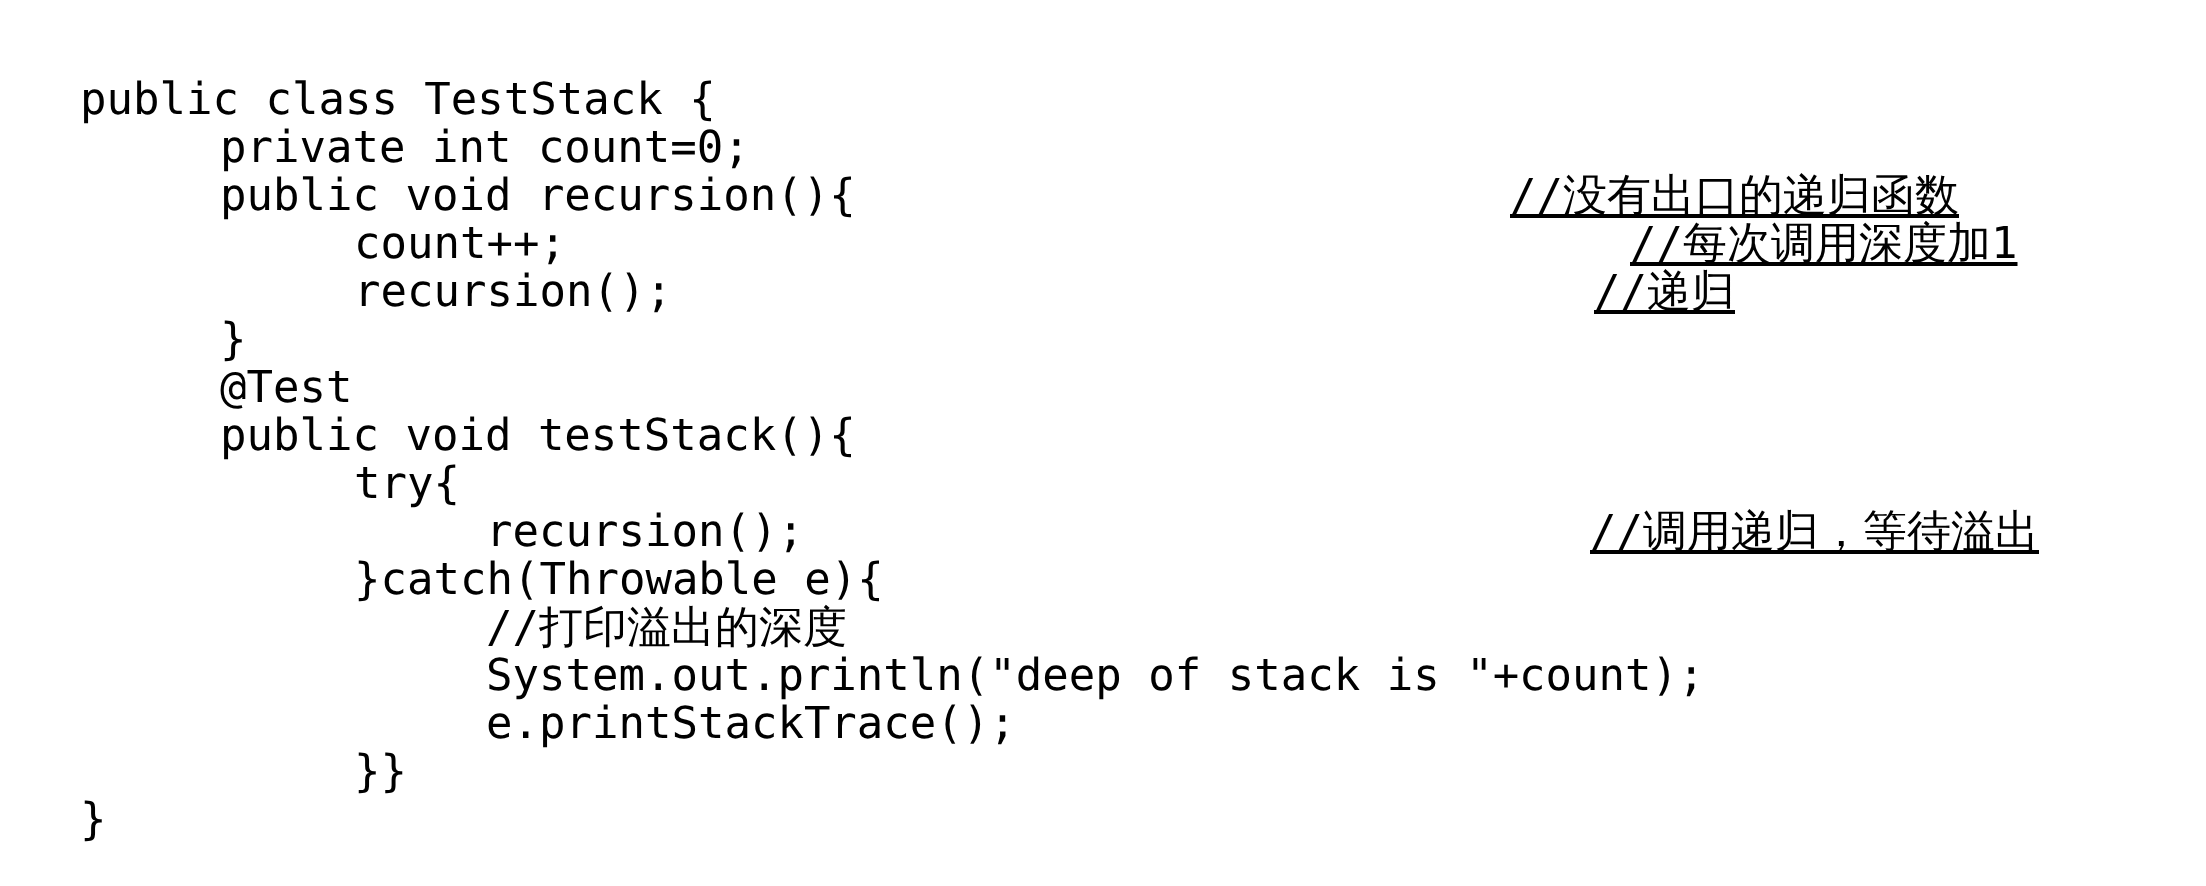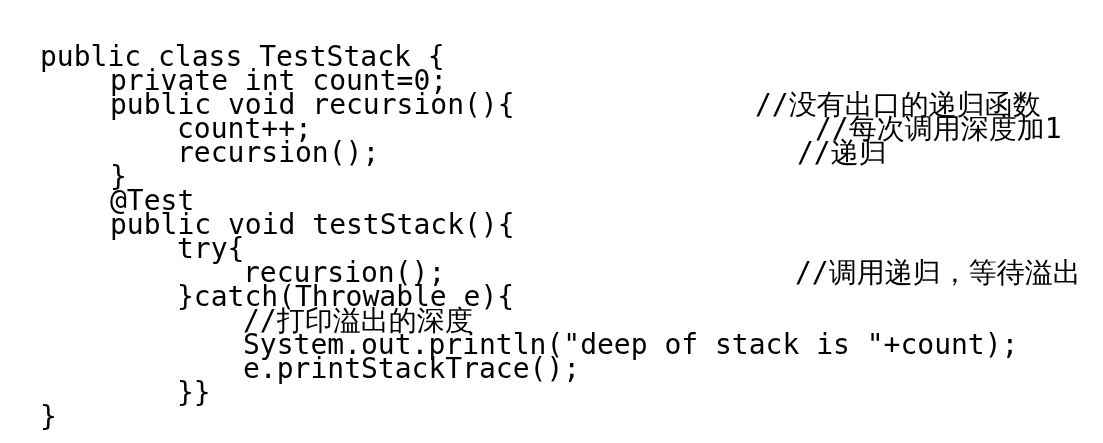--- a/index.html
+++ b/index.html
@@ -13,37 +13,38 @@
     height: 443px;
     background: #ffffff;
     overflow: hidden;
   }
   .code-listing {
     position: absolute;
     top: 17px;
     left: 0;
     width: 1103px;
     font-family: "DejaVu Sans Mono", "Liberation Mono", monospace;
-    font-size: 28px;
+    font-size: 22px;
     line-height: 24px;
     color: #000000;
     white-space: pre;
   }
   .code-line {
     position: relative;
     height: 24px;
   }
   .code-text {
     position: absolute;
     top: 0;
   }
   .inline-comment {
     position: absolute;
     top: 0;
     font-family: "DejaVu Sans Mono", "DejaVu Sans", "Liberation Sans", sans-serif;
+    text-decoration: underline;
   }
 </style>
 </head>
 <body>
 
 <div class="screen">
   <pre class="code-listing"><div class="code-line"><span class="code-text" style="left: 40px;">public class TestStack {</span></div><div class="code-line"><span class="code-text" style="left: 110px;">private int count=0;</span></div><div class="code-line"><span class="code-text" style="left: 110px;">public void recursion(){</span><span class="inline-comment" style="left: 755px;">//没有出口的递归函数</span></div><div class="code-line"><span class="code-text" style="left: 177px;">count++;</span><span class="inline-comment" style="left: 815px;">//每次调用深度加1</span></div><div class="code-line"><span class="code-text" style="left: 177px;">recursion();</span><span class="inline-comment" style="left: 797px;">//递归</span></div><div class="code-line"><span class="code-text" style="left: 110px;">}</span></div><div class="code-line"><span class="code-text" style="left: 110px;">@Test</span></div><div class="code-line"><span class="code-text" style="left: 110px;">public void testStack(){</span></div><div class="code-line"><span class="code-text" style="left: 177px;">try{</span></div><div class="code-line"><span class="code-text" style="left: 243px;">recursion();</span><span class="inline-comment" style="left: 795px;">//调用递归，等待溢出</span></div><div class="code-line"><span class="code-text" style="left: 177px;">}catch(Throwable e){</span></div><div class="code-line"><span class="code-text" style="left: 243px;">//打印溢出的深度</span></div><div class="code-line"><span class="code-text" style="left: 243px;">System.out.println("deep of stack is "+count);</span></div><div class="code-line"><span class="code-text" style="left: 243px;">e.printStackTrace();</span></div><div class="code-line"><span class="code-text" style="left: 177px;">}}</span></div><div class="code-line"><span class="code-text" style="left: 40px;">}</span></div></pre>
 </div>
 
 </body></html>

